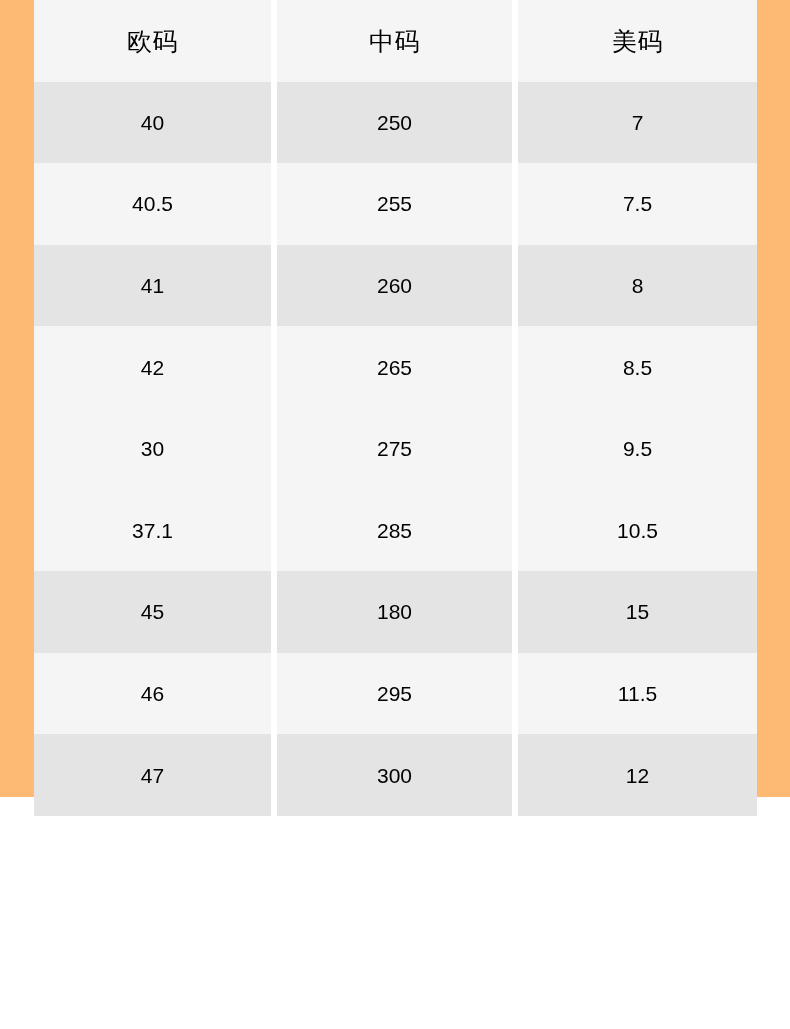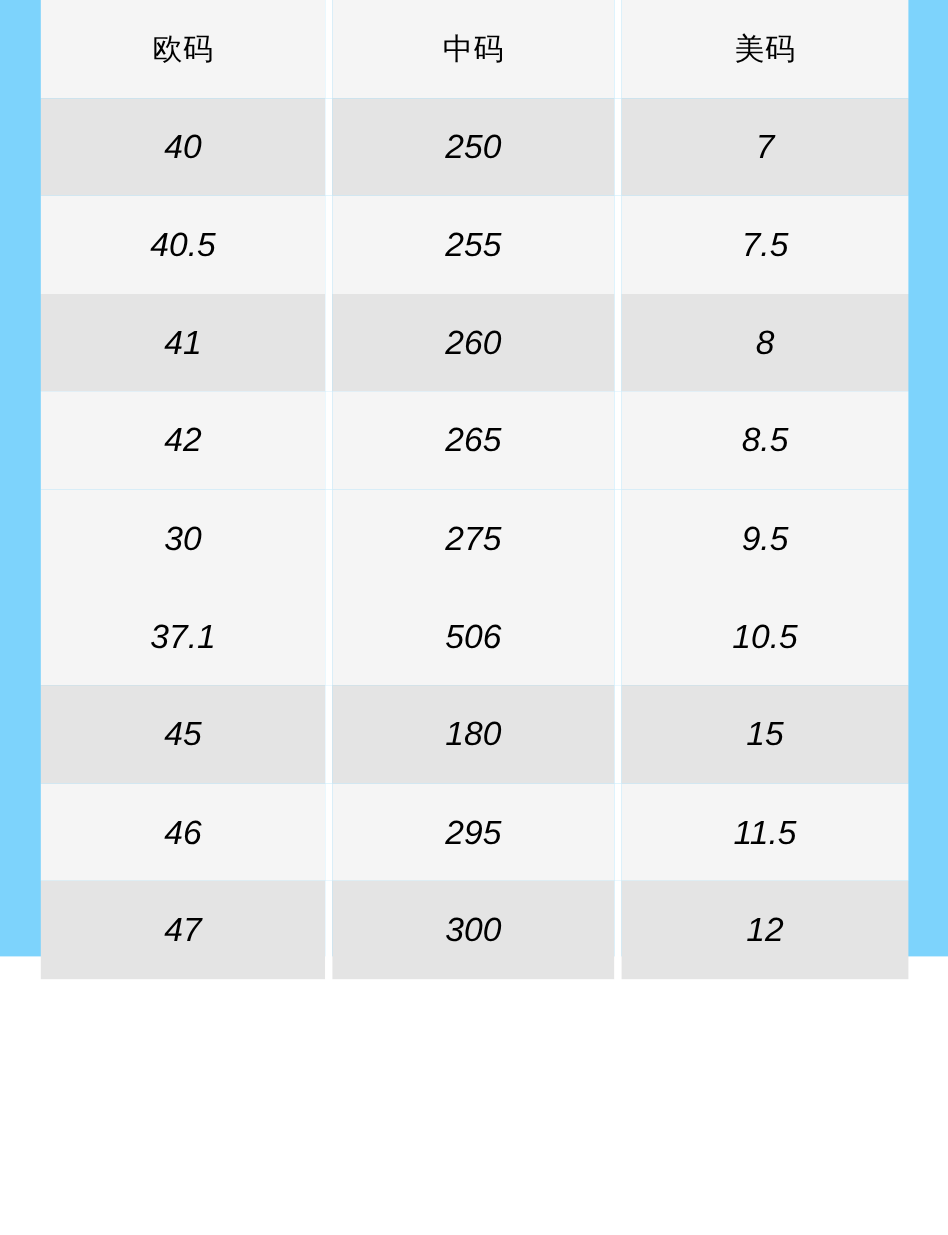--- a/index.html
+++ b/index.html
@@ -13,21 +13,21 @@
     height: 1029px;
     overflow: hidden;
     font-family: "Liberation Sans", "DejaVu Sans", sans-serif;
     -webkit-font-smoothing: antialiased;
   }
 
   .page {
     position: relative;
     width: 790px;
     height: 797px;
-    background: #7dd3fc;
+    background: #fdba74;
   }
 
   
   .size-table {
     position: absolute;
     left: 34px;
     top: 0;
     width: 723px;
     border-collapse: separate;
     border-spacing: 0;
@@ -68,22 +68,21 @@
     font-size: 25px;
     letter-spacing: 0.5px;
   }
 
   
   .row-dark td { background: #e4e4e4; }
   .row-light td { background: #f5f5f5; text-align: center; }
 
   .row-dark td.cell,
   .row-light td.cell {
-    font-size: 28px;
-    font-style: italic;
+    font-size: 21px;
   }
 </style>
 </head>
 <body>
 
 <div class="page">
 
   <table class="size-table">
     <colgroup>
       <col class="col-eu">
@@ -141,21 +140,21 @@
         <td class="gutter"></td>
         <td class="cell">275</td>
         <td class="gutter"></td>
         <td class="cell">9.5</td>
       </tr>
 
 
       <tr class="row-light">
         <td class="cell">37.1</td>
         <td class="gutter"></td>
-        <td class="cell">506</td>
+        <td class="cell">285</td>
         <td class="gutter"></td>
         <td class="cell">10.5</td>
       </tr>
 
       <tr class="row-dark">
         <td class="cell">45</td>
         <td class="gutter"></td>
         <td class="cell">180</td>
         <td class="gutter"></td>
         <td class="cell">15</td>

